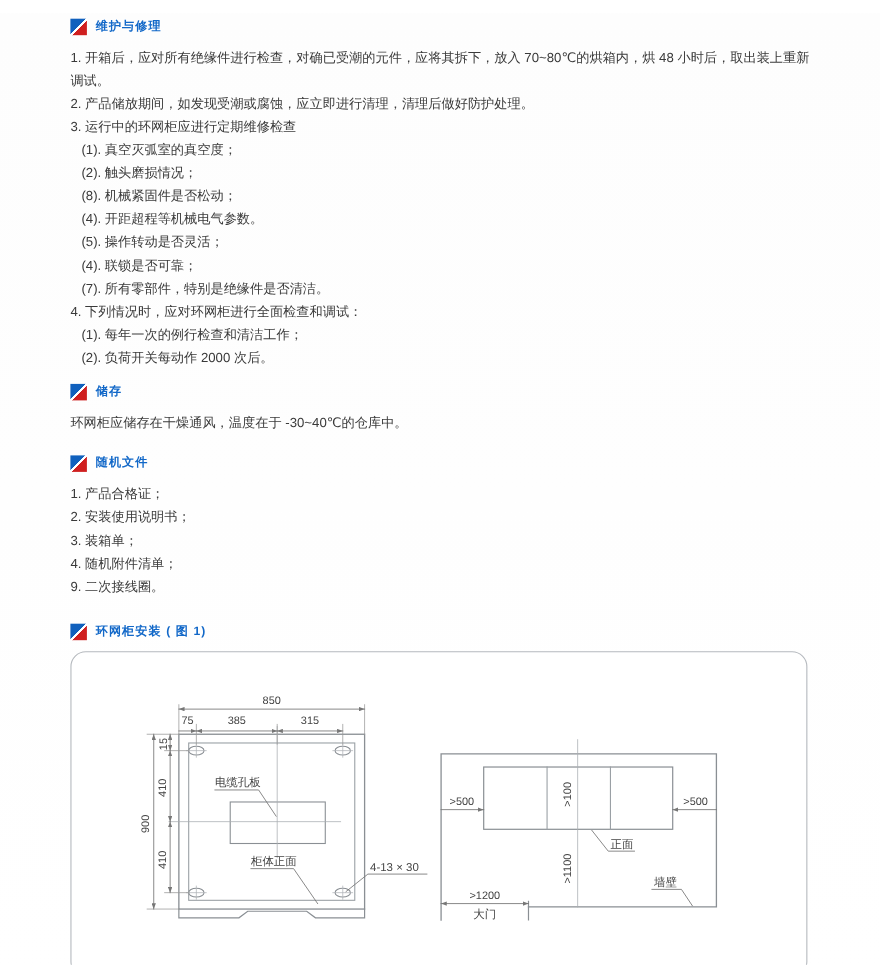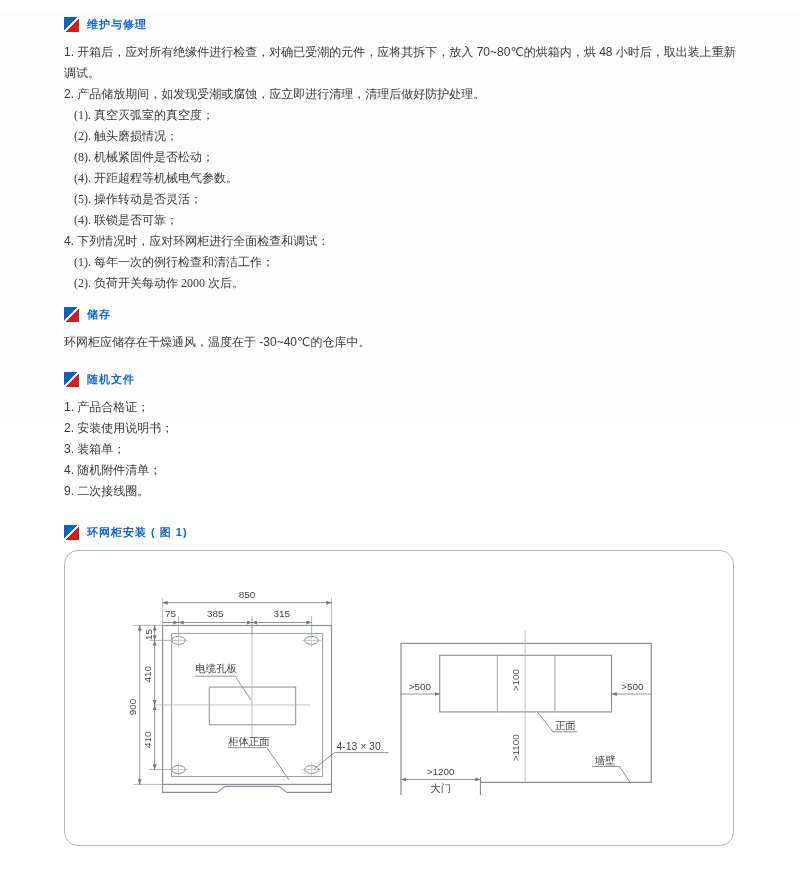--- a/index.html
+++ b/index.html
@@ -13,21 +13,21 @@
   .sec-head{display:flex;align-items:center;gap:8px;}
   .sec-head .hicon{
     width:15px;height:15px;flex:0 0 15px;
     background:linear-gradient(135deg,#1060bd 46%,#ffffff 46%,#ffffff 55%,#cf1f1f 55%);
   }
   .sec-head h2{
     margin:0;font-size:11px;line-height:24px;font-weight:bold;color:#1268c8;letter-spacing:1px;
   }
   .mt12{margin-top:12px;} .mt8{margin-top:8px;} .mt14{margin-top:14px;} .mt18{margin-top:18px;}
   p.line{margin:0;font-size:12px;line-height:21px;color:#3a3a3a;}
-  p.line.sub{padding-left:10px;font-family:Liberation Serif, serif;}
+  p.line.sub{padding-left:10px;}
   .body-block{margin-top:6px;}
   .fig-box{
     margin:6px 0 0 0;width:668px;height:294px;
     border:1px solid #b5b9be;border-radius:14px;background:#ffffff;
     overflow:hidden;
   }
   svg text{font-family:"Liberation Sans","DejaVu Sans",sans-serif;fill:#444;}
   .dim-t{font-size:10px;}
   .lab-t{font-size:10.5px;}
 </style>
@@ -37,26 +37,28 @@
 <div class="page">
   <div class="content">
 
     <div class="sec-head mt12">
       <span class="hicon"></span>
       <h2>维护与修理</h2>
     </div>
     <div class="body-block">
       <p class="line">1. 开箱后，应对所有绝缘件进行检查，对确已受潮的元件，应将其拆下，放入 70~80℃的烘箱内，烘 48 小时后，取出装上重新调试。</p>
       <p class="line">2. 产品储放期间，如发现受潮或腐蚀，应立即进行清理，清理后做好防护处理。</p>
+      <p class="line">3. 运行中的环网柜应进行定期维修检查</p>
       <p class="line sub">(1). 真空灭弧室的真空度；</p>
       <p class="line sub">(2). 触头磨损情况；</p>
       <p class="line sub">(8). 机械紧固件是否松动；</p>
       <p class="line sub">(4). 开距超程等机械电气参数。</p>
       <p class="line sub">(5). 操作转动是否灵活；</p>
       <p class="line sub">(4). 联锁是否可靠；</p>
+      <p class="line sub">(7). 所有零部件，特别是绝缘件是否清洁。</p>
       <p class="line">4. 下列情况时，应对环网柜进行全面检查和调试：</p>
       <p class="line sub">(1). 每年一次的例行检查和清洁工作；</p>
       <p class="line sub">(2). 负荷开关每动作 2000 次后。</p>
     </div>
 
     <div class="sec-head mt8">
       <span class="hicon"></span>
       <h2>储存</h2>
     </div>
     <div class="body-block">

